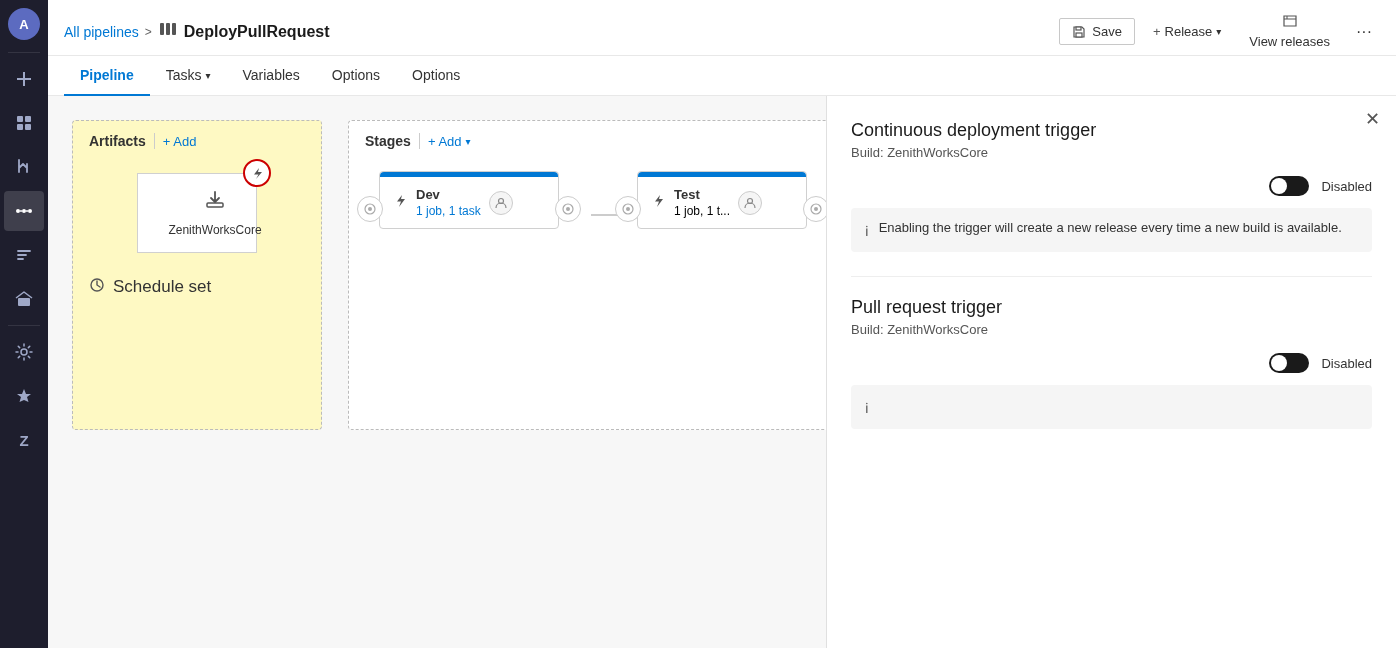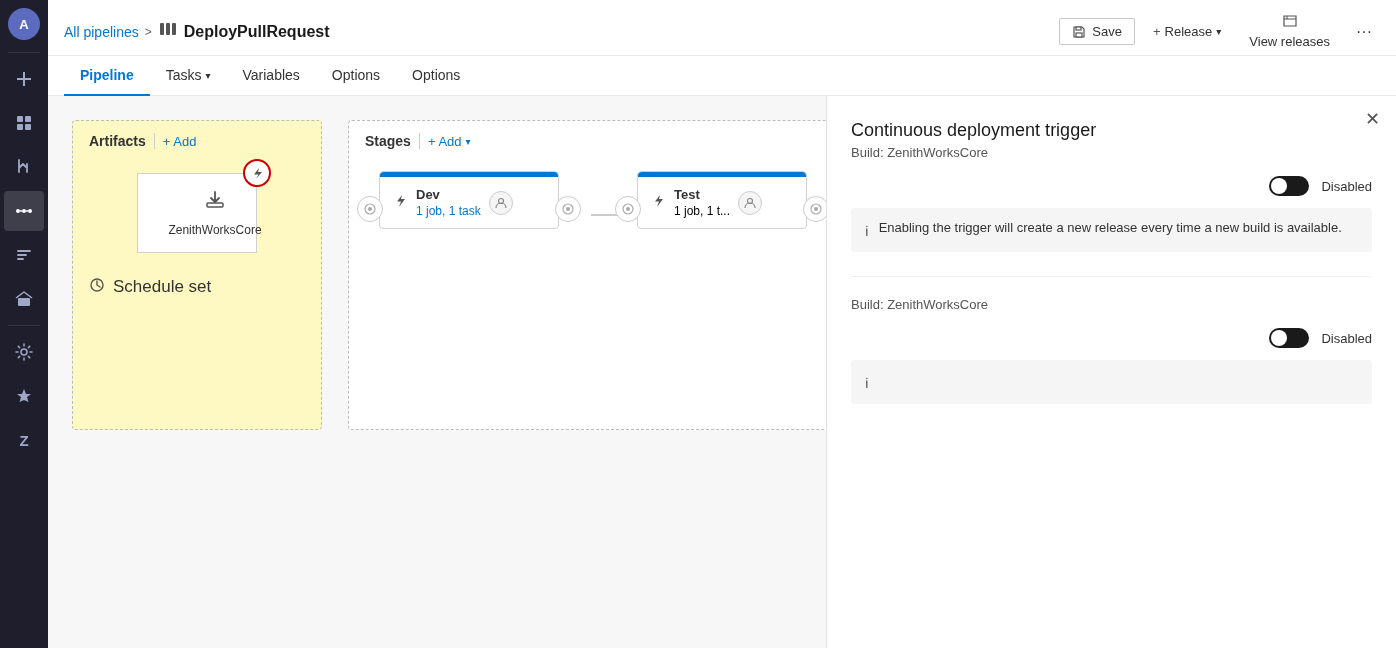--- a/index.html
+++ b/index.html
@@ -483,20 +483,21 @@
       </div>
       <div class="info-box">
         <span class="info-icon">ℹ</span>
         <span>Enabling the trigger will create a new release every time a new build is available.</span>
       </div>
     </div>
 
     <div class="section-divider"></div>
 
     <div>
+      <h2 class="section-title">Pull request trigger</h2>
       <div class="section-build">Build: ZenithWorksCore</div>
       <div class="toggle-row">
         <div class="toggle"></div>
         <span class="toggle-label">Disabled</span>
       </div>
       <div class="info-box">
         <span class="info-icon">ℹ</span>
       </div>
     </div>
   </div>

